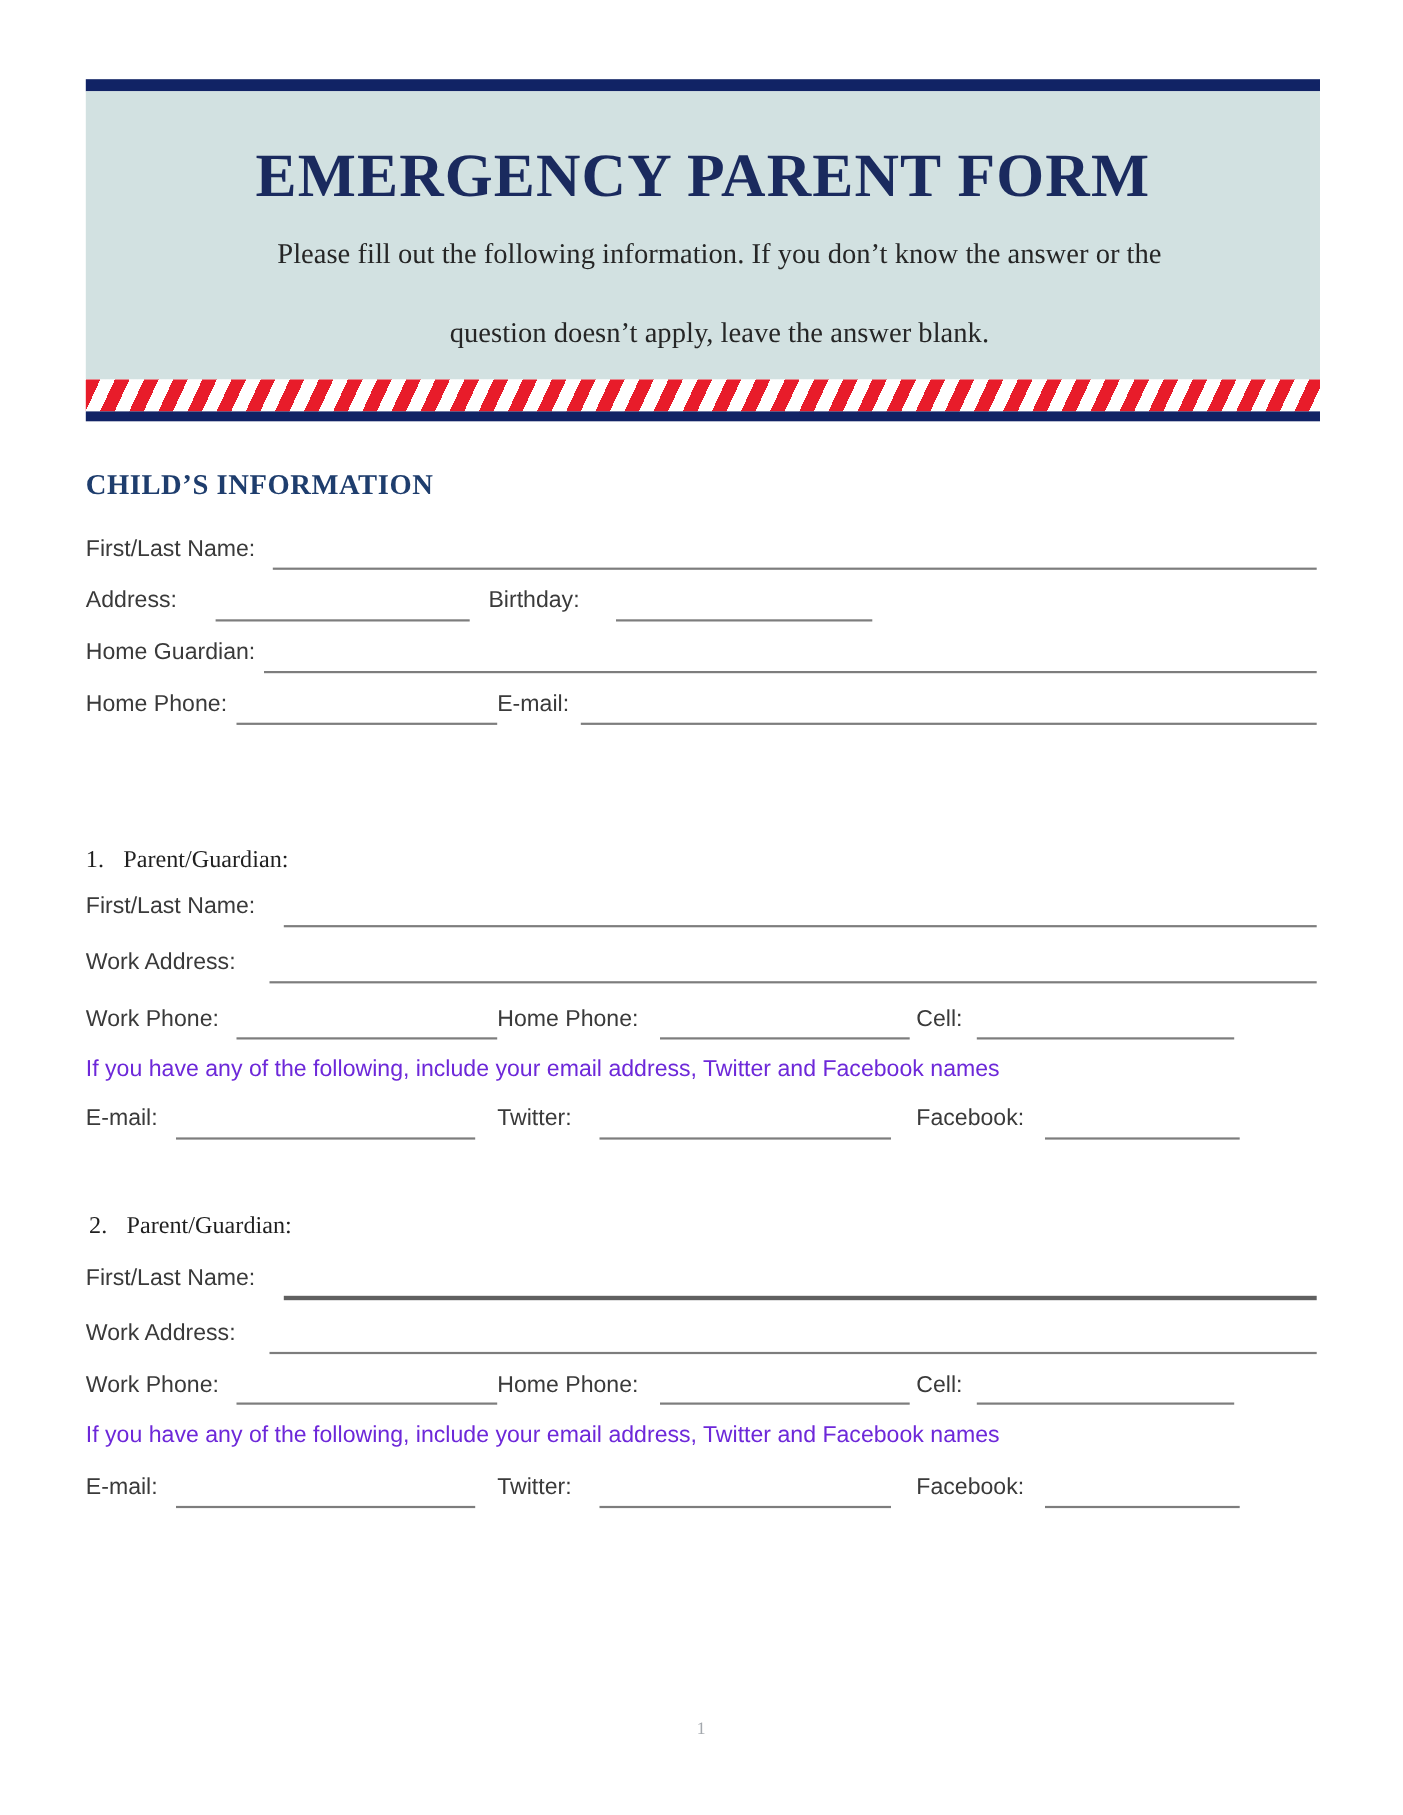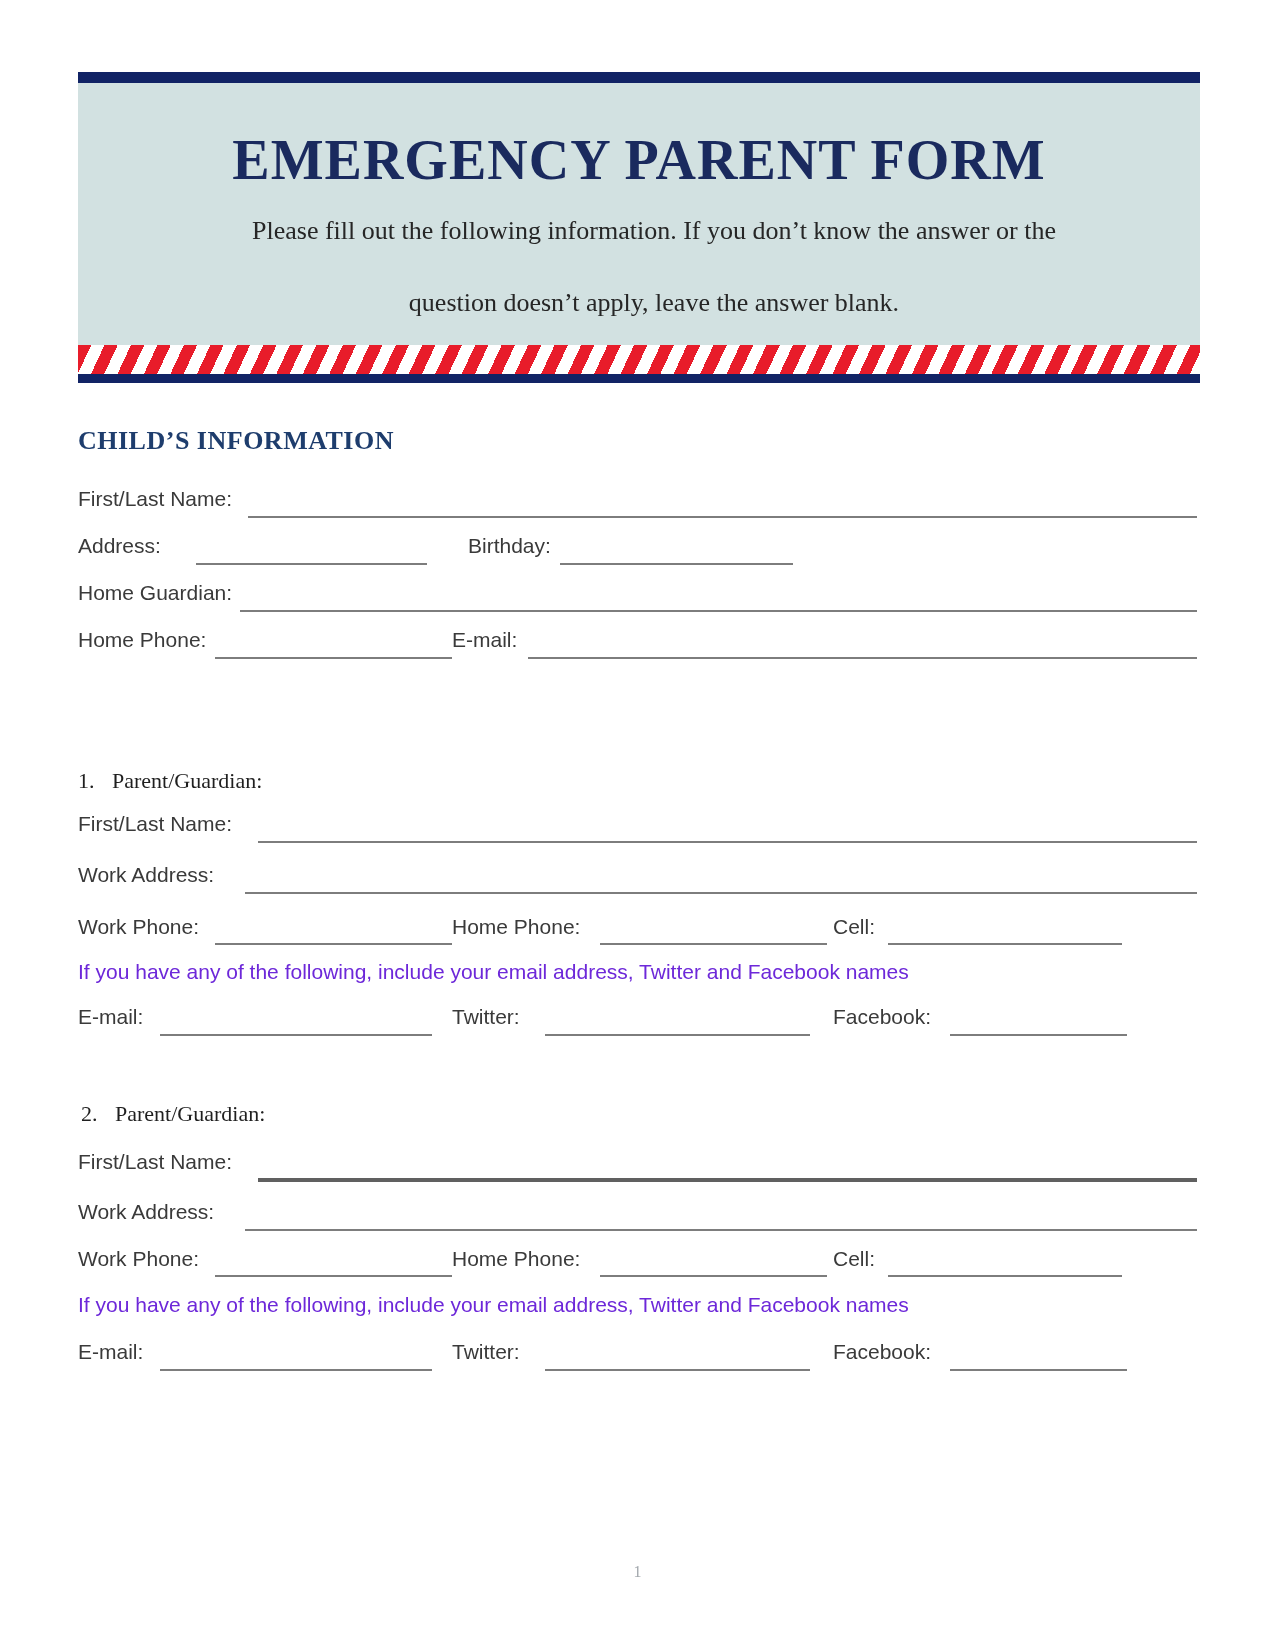--- a/index.html
+++ b/index.html
@@ -81,21 +81,21 @@
   <div class="abs stripes"></div>
   <div class="abs bottom-bar"></div>
 
   <div class="abs section-heading" style="left:78px;top:426px;">CHILD’S INFORMATION</div>
 
   <div class="abs lbl" style="left:78px;top:487px;">First/Last Name:</div>
   <div class="abs ln" style="left:248px;top:516px;width:949px;"></div>
 
   <div class="abs lbl" style="left:78px;top:534px;">Address:</div>
   <div class="abs ln" style="left:196px;top:563px;width:231px;"></div>
-  <div class="abs lbl" style="left:468px;top:534px;">Birthday:</div>
+  <div class="abs lbl" style="left:444px;top:534px;">Birthday:</div>
   <div class="abs ln" style="left:560px;top:563px;width:233px;"></div>
 
   <div class="abs lbl" style="left:78px;top:581px;">Home Guardian:</div>
   <div class="abs ln" style="left:240px;top:610px;width:957px;"></div>
 
   <div class="abs lbl" style="left:78px;top:628px;">Home Phone:</div>
   <div class="abs ln" style="left:215px;top:657px;width:237px;"></div>
   <div class="abs lbl" style="left:452px;top:628px;">E-mail:</div>
   <div class="abs ln" style="left:528px;top:657px;width:669px;"></div>
 

